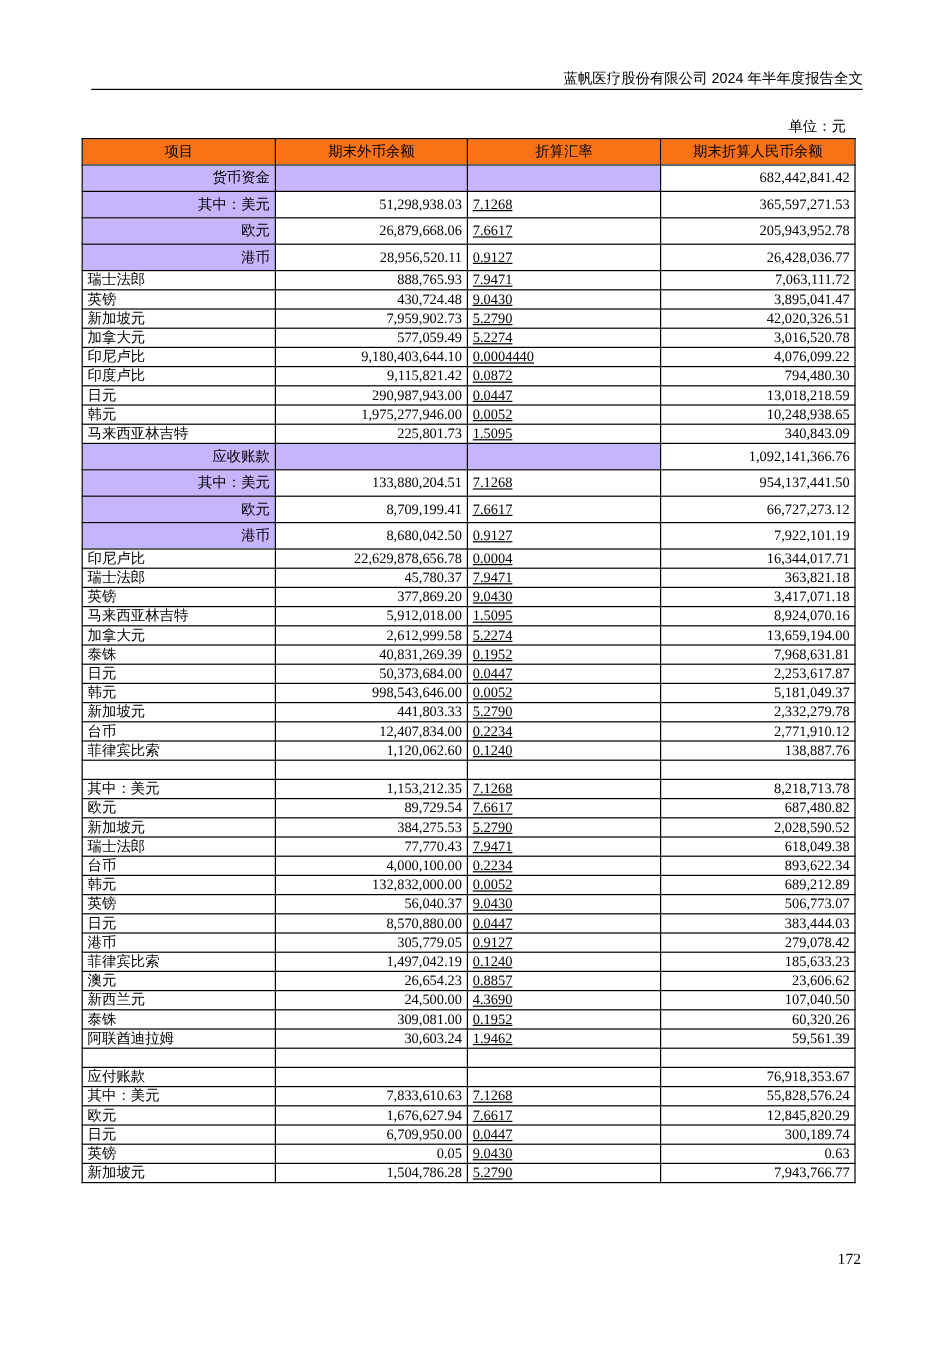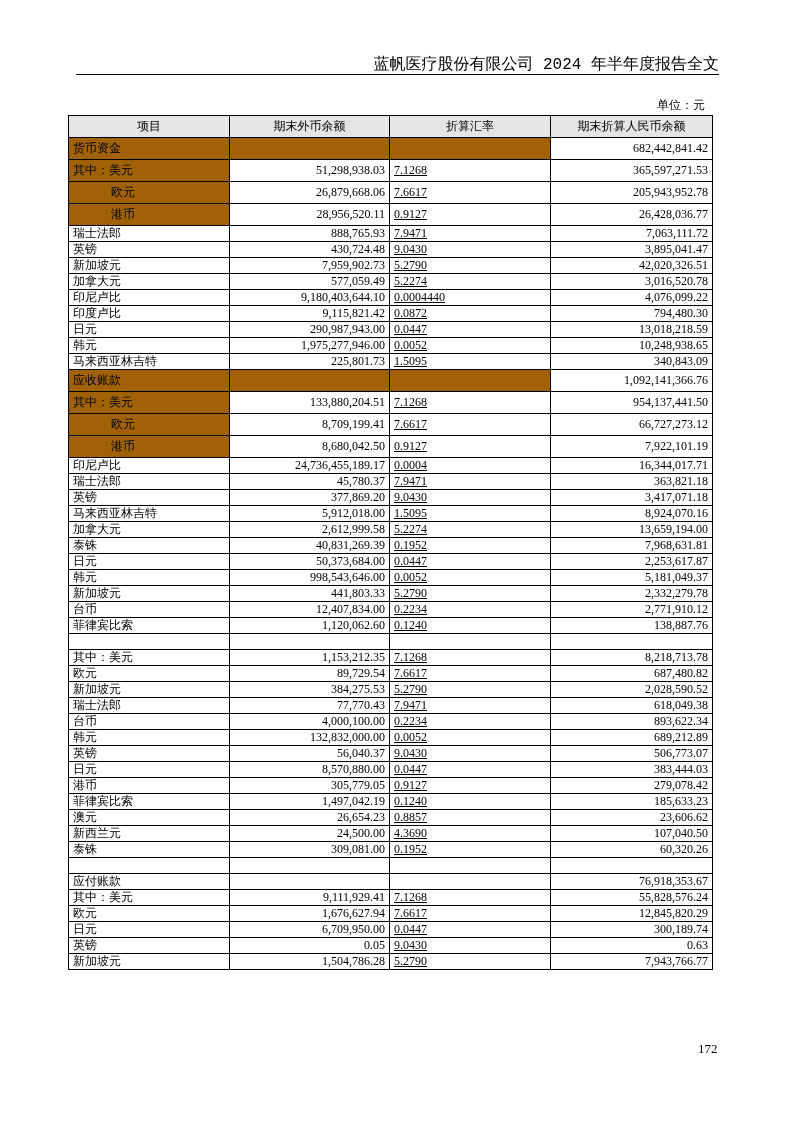--- a/index.html
+++ b/index.html
@@ -1,35 +1,35 @@
 <!DOCTYPE html>
 <html><head>
 <meta charset="utf-8">
 <style>
   html, body { margin: 0; padding: 0; background: #ffffff; }
   body { width: 793px; height: 1122px; position: relative; overflow: hidden;
          font-family: "Liberation Serif", "DejaVu Serif", serif; color: #000; }
   .page-header { position: absolute; left: 76px; top: 56px; width: 643px; height: 18px;
                  border-bottom: 1px solid #000; text-align: right;
-                 font-family: Liberation Mono, monospace; font-size: 16px; line-height: 18px; }
+                 font-family: Liberation Sans, sans-serif; font-size: 12px; line-height: 18px; }
   .unit { position: absolute; right: 88px; top: 97px; font-family: "DejaVu Sans", sans-serif;
           font-size: 12px; }
   table { position: absolute; left: 68px; top: 115px; border-collapse: collapse;
           table-layout: fixed; width: 644px; }
   col.c1 { width: 161px; } col.c2 { width: 160px; } col.c3 { width: 161px; } col.c4 { width: 162px; }
   td, th { border: 1px solid #000; padding: 0 4px; font-size: 12px; white-space: nowrap;
            overflow: hidden; }
-  th { background: #e5e5e5; font-weight: normal; height: 21px;
+  th { background: #f97316; font-weight: normal; height: 21px;
        font-family: "DejaVu Sans", sans-serif; font-size: 12px; text-align: center; }
   td.label { font-family: "DejaVu Sans", sans-serif; font-size: 12px; text-align: left; }
   td.num { text-align: right; }
   td.rate { text-align: left; text-decoration: underline; }
   tr.normal td { height: 15px; line-height: 15px; }
   tr.tall td { height: 21px; line-height: 21px; }
-  td.gray { background: #a16207; }
+  td.gray { background: #c4b5fd; text-align: right; }
   td.indent { padding-left: 42px; }
   .page-number { position: absolute; left: 698px; top: 1041px; font-size: 13px; }
 </style>
 </head>
 <body>
 
 <div class="page-header">
   <span>蓝帆医疗股份有限公司 2024 年半年度报告全文</span>
 </div>
 
@@ -148,21 +148,21 @@
         <td class="num">66,727,273.12</td>
       </tr>
       <tr class="tall">
         <td class="label gray indent">港币</td>
         <td class="num">8,680,042.50</td>
         <td class="rate">0.9127</td>
         <td class="num">7,922,101.19</td>
       </tr>
       <tr class="normal">
         <td class="label">印尼卢比</td>
-        <td class="num">24,736,455,189.17</td>
+        <td class="num">22,629,878,656.78</td>
         <td class="rate">0.0004</td>
         <td class="num">16,344,017.71</td>
       </tr>
       <tr class="normal">
         <td class="label">瑞士法郎</td>
         <td class="num">45,780.37</td>
         <td class="rate">7.9471</td>
         <td class="num">363,821.18</td>
       </tr>
       <tr class="normal">
@@ -297,34 +297,40 @@
         <td class="rate">4.3690</td>
         <td class="num">107,040.50</td>
       </tr>
       <tr class="normal">
         <td class="label">泰铢</td>
         <td class="num">309,081.00</td>
         <td class="rate">0.1952</td>
         <td class="num">60,320.26</td>
       </tr>
       <tr class="normal">
+        <td class="label">阿联酋迪拉姆</td>
+        <td class="num">30,603.24</td>
+        <td class="rate">1.9462</td>
+        <td class="num">59,561.39</td>
+      </tr>
+      <tr class="normal">
         <td class="label"></td>
         <td class="num"></td>
         <td class="rate"></td>
         <td class="num"></td>
       </tr>
       <tr class="normal">
         <td class="label">应付账款</td>
         <td class="num"></td>
         <td class="rate"></td>
         <td class="num">76,918,353.67</td>
       </tr>
       <tr class="normal">
         <td class="label">其中：美元</td>
-        <td class="num">9,111,929.41</td>
+        <td class="num">7,833,610.63</td>
         <td class="rate">7.1268</td>
         <td class="num">55,828,576.24</td>
       </tr>
       <tr class="normal">
         <td class="label">欧元</td>
         <td class="num">1,676,627.94</td>
         <td class="rate">7.6617</td>
         <td class="num">12,845,820.29</td>
       </tr>
       <tr class="normal">

